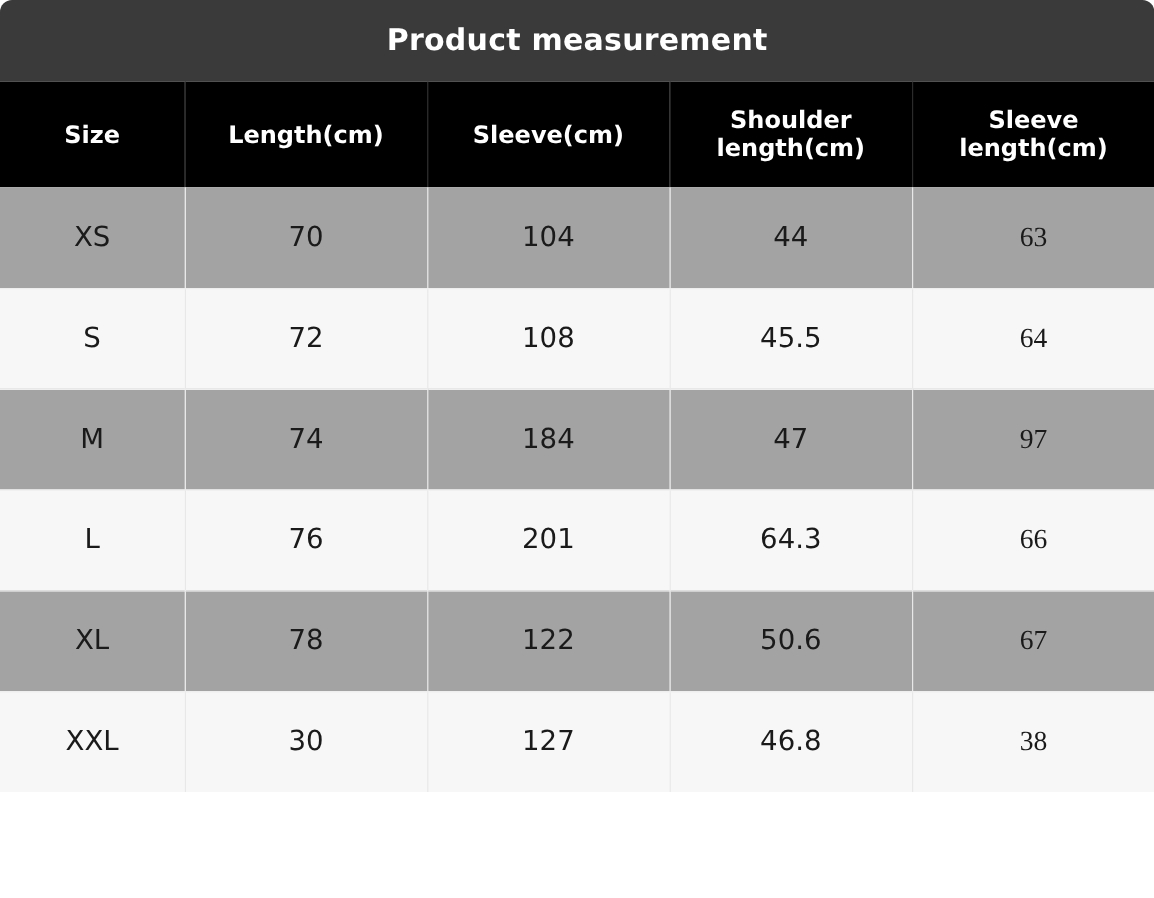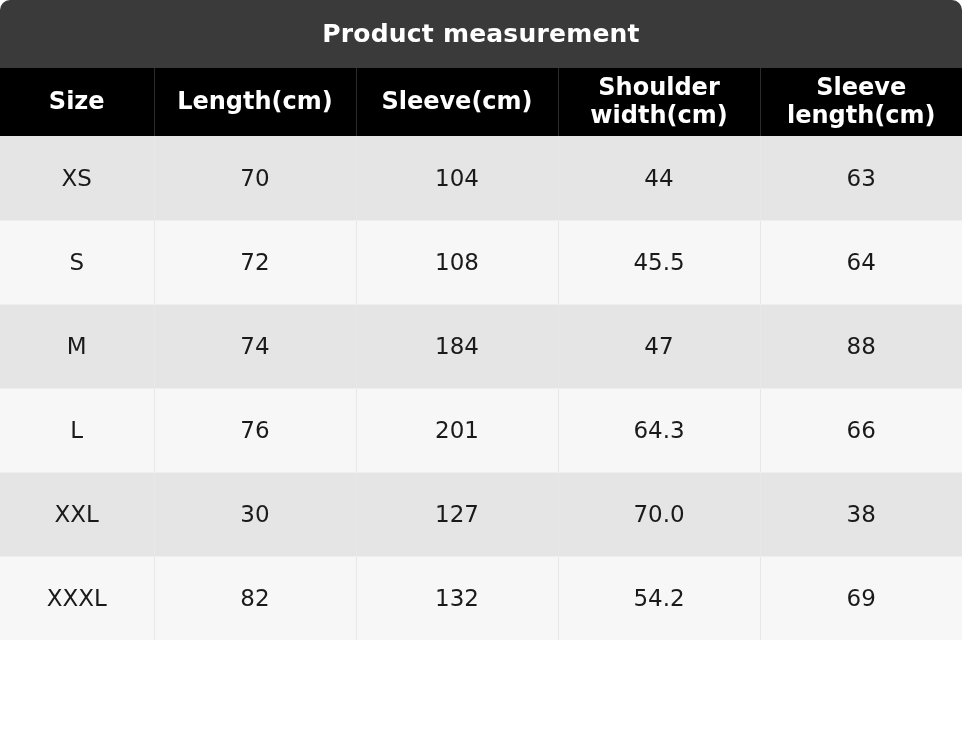--- a/index.html
+++ b/index.html
@@ -34,47 +34,48 @@
     color: #ffffff;
     font-size: 25px;
     font-weight: bold;
     height: 68px;
     line-height: 68px;
     letter-spacing: 0.2px;
   }
   table.measure thead th {
     background: #000000;
     color: #ffffff;
-    font-size: 24px;
+    font-size: 20px;
     font-weight: bold;
-    height: 68px;
+    height: 88px;
     line-height: 1.15;
     text-align: center;
     vertical-align: middle;
     padding: 4px 6px;
     box-sizing: border-box;
     border-right: 1px solid #2b2b2b;
   }
   table.measure thead th:last-child {
     border-right: none;
   }
   table.measure tbody td {
     height: 84px;
     font-size: 23px;
     color: #1a1a1a;
     text-align: center;
     vertical-align: middle;
     border-right: 1px solid #e8e8e8;
     border-bottom: 1px solid #eeeeee;
-    background: #e5e5e5;
+    background: #a3a3a3;
     padding: 2px 4px;
     box-sizing: border-box;
   }
   table.measure tbody td:last-child {
     border-right: none;
+    font-family: Liberation Serif, serif;
   }
   table.measure tbody tr:nth-child(even) td {
     background: #f7f7f7;
   }
   table.measure tbody tr:last-child td {
     border-bottom: none;
   }
   
   col.c0 { width: 154px; }
   col.c1 { width: 202px; }
@@ -94,21 +95,21 @@
           <col class="c1">
           <col class="c2">
           <col class="c3">
           <col class="c4">
       </colgroup>
       <thead>
         <tr>
           <th>Size</th>
           <th>Length(cm)</th>
           <th>Sleeve(cm)</th>
-          <th>Shoulder width(cm)</th>
+          <th>Shoulder length(cm)</th>
           <th>Sleeve length(cm)</th>
         </tr>
       </thead>
       <tbody>
         <tr>
           <td>XS</td>
           <td>70</td>
           <td>104</td>
           <td>44</td>
           <td>63</td>
@@ -118,39 +119,39 @@
           <td>72</td>
           <td>108</td>
           <td>45.5</td>
           <td>64</td>
         </tr>
         <tr>
           <td>M</td>
           <td>74</td>
           <td>184</td>
           <td>47</td>
-          <td>88</td>
+          <td>97</td>
         </tr>
         <tr>
           <td>L</td>
           <td>76</td>
           <td>201</td>
           <td>64.3</td>
           <td>66</td>
         </tr>
         <tr>
+          <td>XL</td>
+          <td>78</td>
+          <td>122</td>
+          <td>50.6</td>
+          <td>67</td>
+        </tr>
+        <tr>
           <td>XXL</td>
           <td>30</td>
           <td>127</td>
-          <td>70.0</td>
+          <td>46.8</td>
           <td>38</td>
-        </tr>
-        <tr>
-          <td>XXXL</td>
-          <td>82</td>
-          <td>132</td>
-          <td>54.2</td>
-          <td>69</td>
         </tr>
       </tbody>
     </table>
   </div>
 </div>
 
 </body></html>

